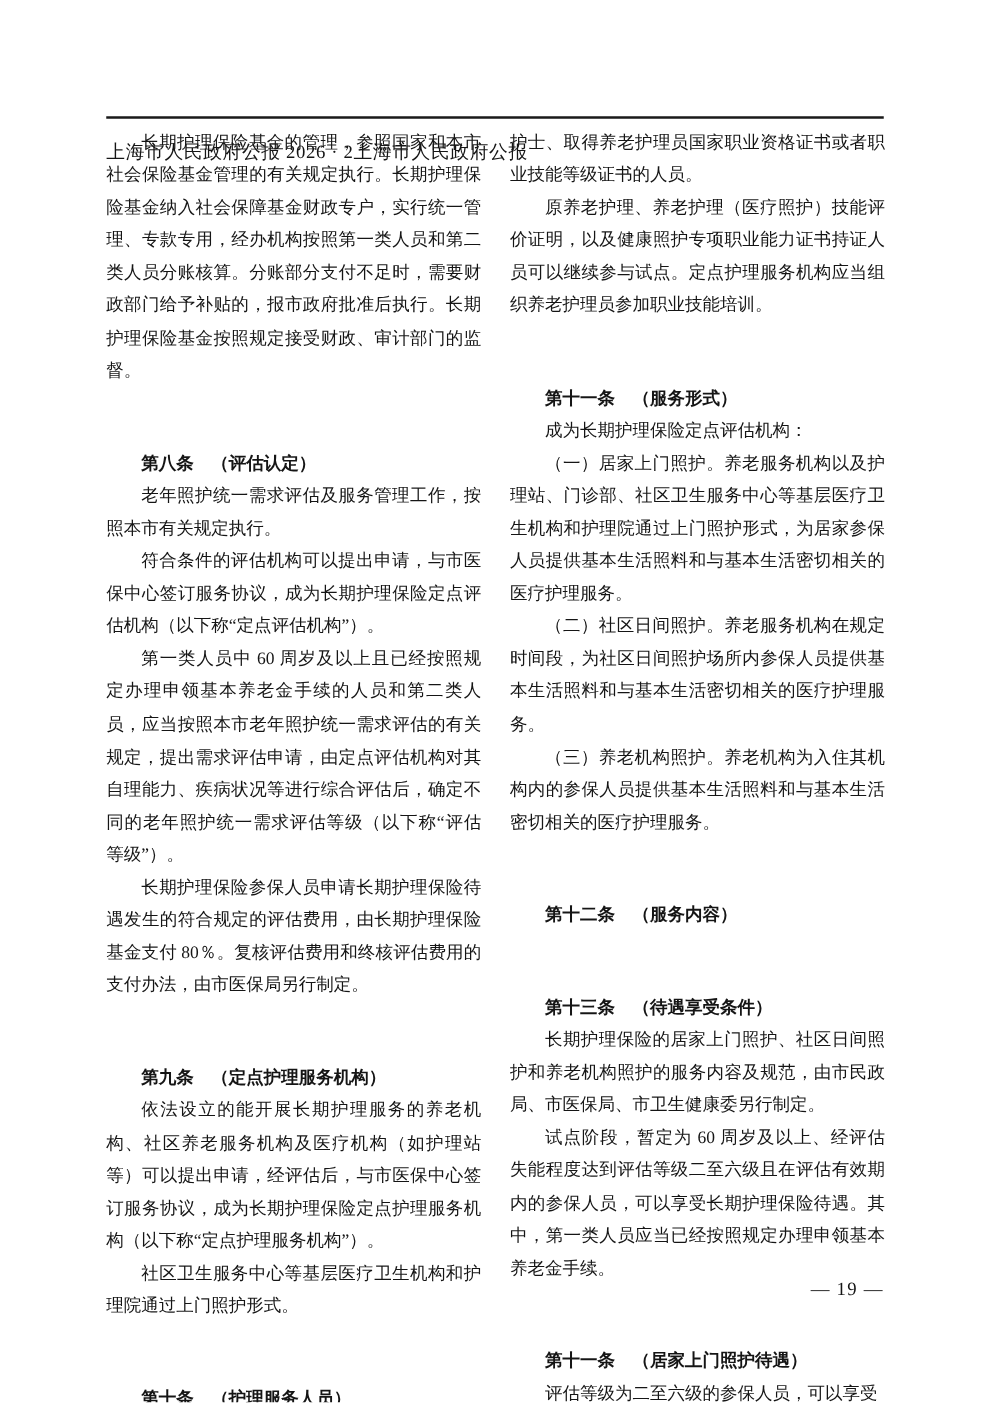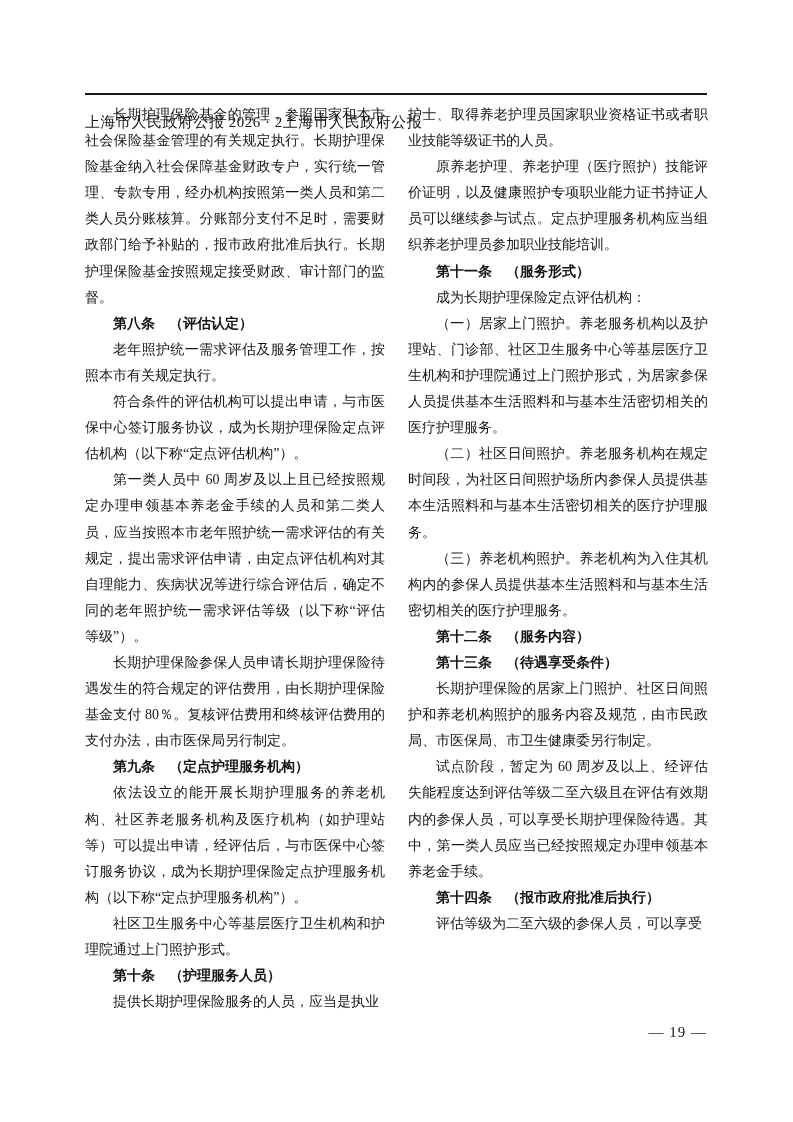--- a/index.html
+++ b/index.html
@@ -54,20 +54,21 @@
     font-size: 14px;
     line-height: 26.1px;
     text-align: justify;
     letter-spacing: 0;
   }
   .para.indent { text-indent: 2em; }
   .para.plain  { text-indent: 0; }
   .para.heading {
     text-indent: 2em;
     font-weight: bold;
+    margin-top: 48px;
   }
   .page-footer {
     position: absolute;
     top: 1021px;
     right: 86px;
     font-size: 15px;
     line-height: 22px;
     letter-spacing: 1px;
   }
 </style>
@@ -102,20 +103,20 @@
         <p class="para indent">原养老护理、养老护理（医疗照护）技能评价证明，以及健康照护专项职业能力证书持证人员可以继续参与试点。定点护理服务机构应当组织养老护理员参加职业技能培训。</p>
         <p class="para heading">第十一条　（服务形式）</p>
         <p class="para indent">成为长期护理保险定点评估机构：</p>
         <p class="para indent">（一）居家上门照护。养老服务机构以及护理站、门诊部、社区卫生服务中心等基层医疗卫生机构和护理院通过上门照护形式，为居家参保人员提供基本生活照料和与基本生活密切相关的医疗护理服务。</p>
         <p class="para indent">（二）社区日间照护。养老服务机构在规定时间段，为社区日间照护场所内参保人员提供基本生活照料和与基本生活密切相关的医疗护理服务。</p>
         <p class="para indent">（三）养老机构照护。养老机构为入住其机构内的参保人员提供基本生活照料和与基本生活密切相关的医疗护理服务。</p>
         <p class="para heading">第十二条　（服务内容）</p>
         <p class="para heading">第十三条　（待遇享受条件）</p>
         <p class="para indent">长期护理保险的居家上门照护、社区日间照护和养老机构照护的服务内容及规范，由市民政局、市医保局、市卫生健康委另行制定。</p>
         <p class="para indent">试点阶段，暂定为 60 周岁及以上、经评估失能程度达到评估等级二至六级且在评估有效期内的参保人员，可以享受长期护理保险待遇。其中，第一类人员应当已经按照规定办理申领基本养老金手续。</p>
-        <p class="para heading">第十四条　（报市政府批准后执行）</p>
+        <p class="para heading">第十一条　（居家上门照护待遇）</p>
         <p class="para indent">评估等级为二至六级的参保人员，可以享受</p>
       </div>
   </div>
 
   <div class="page-footer">— 19 —</div>
 
 </div>
 
 </body></html>

